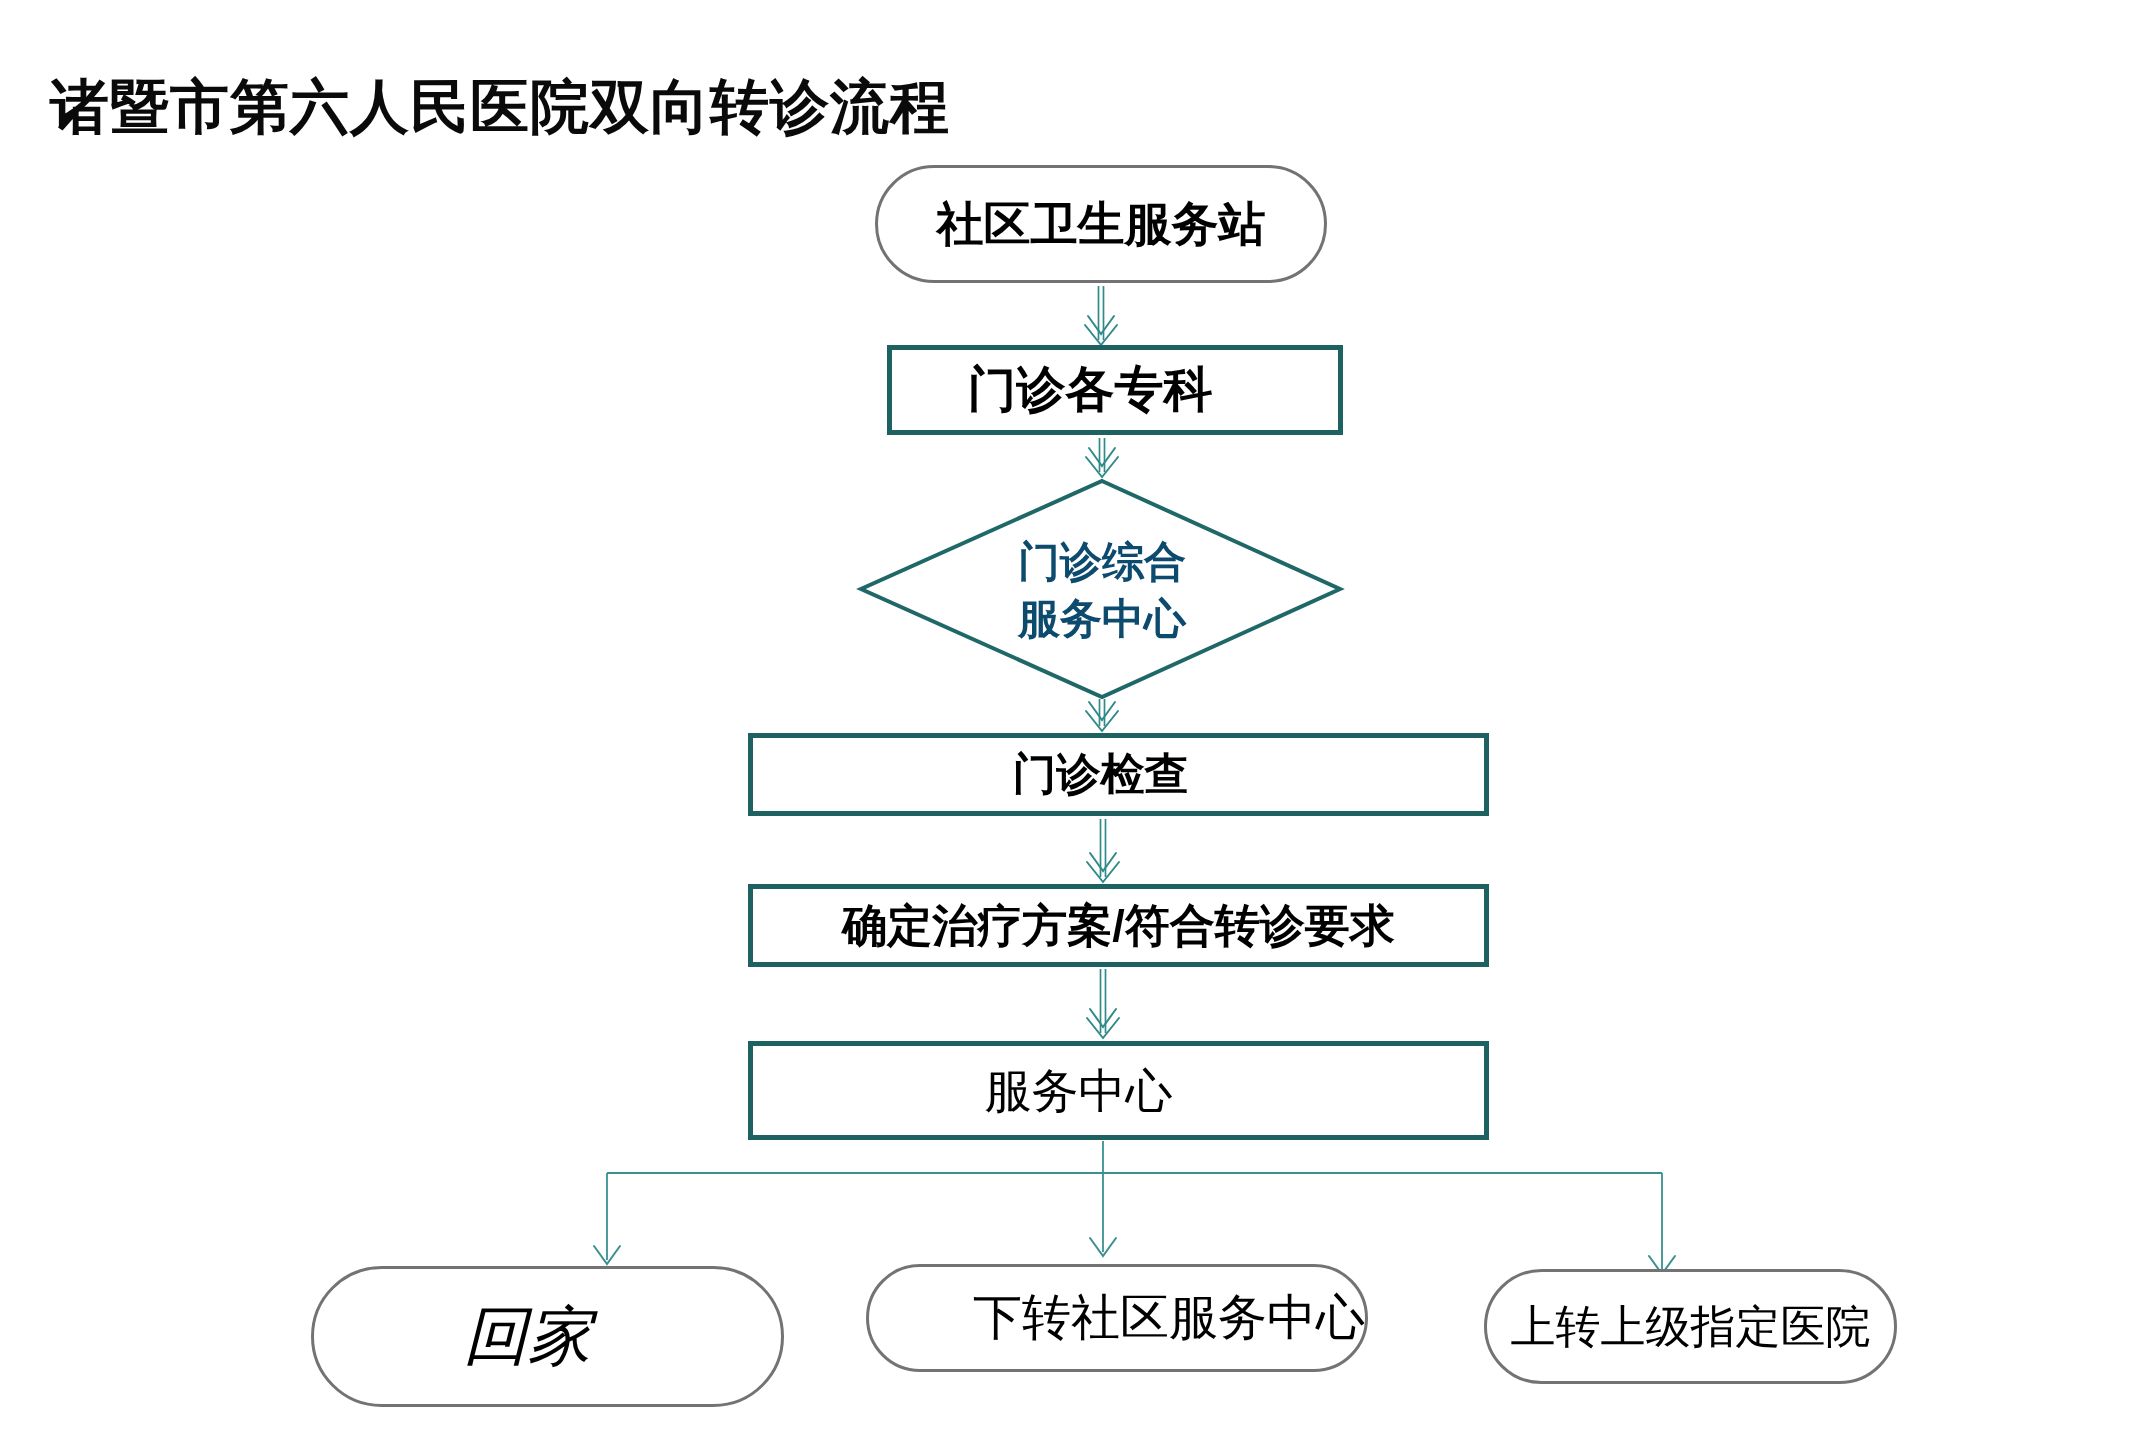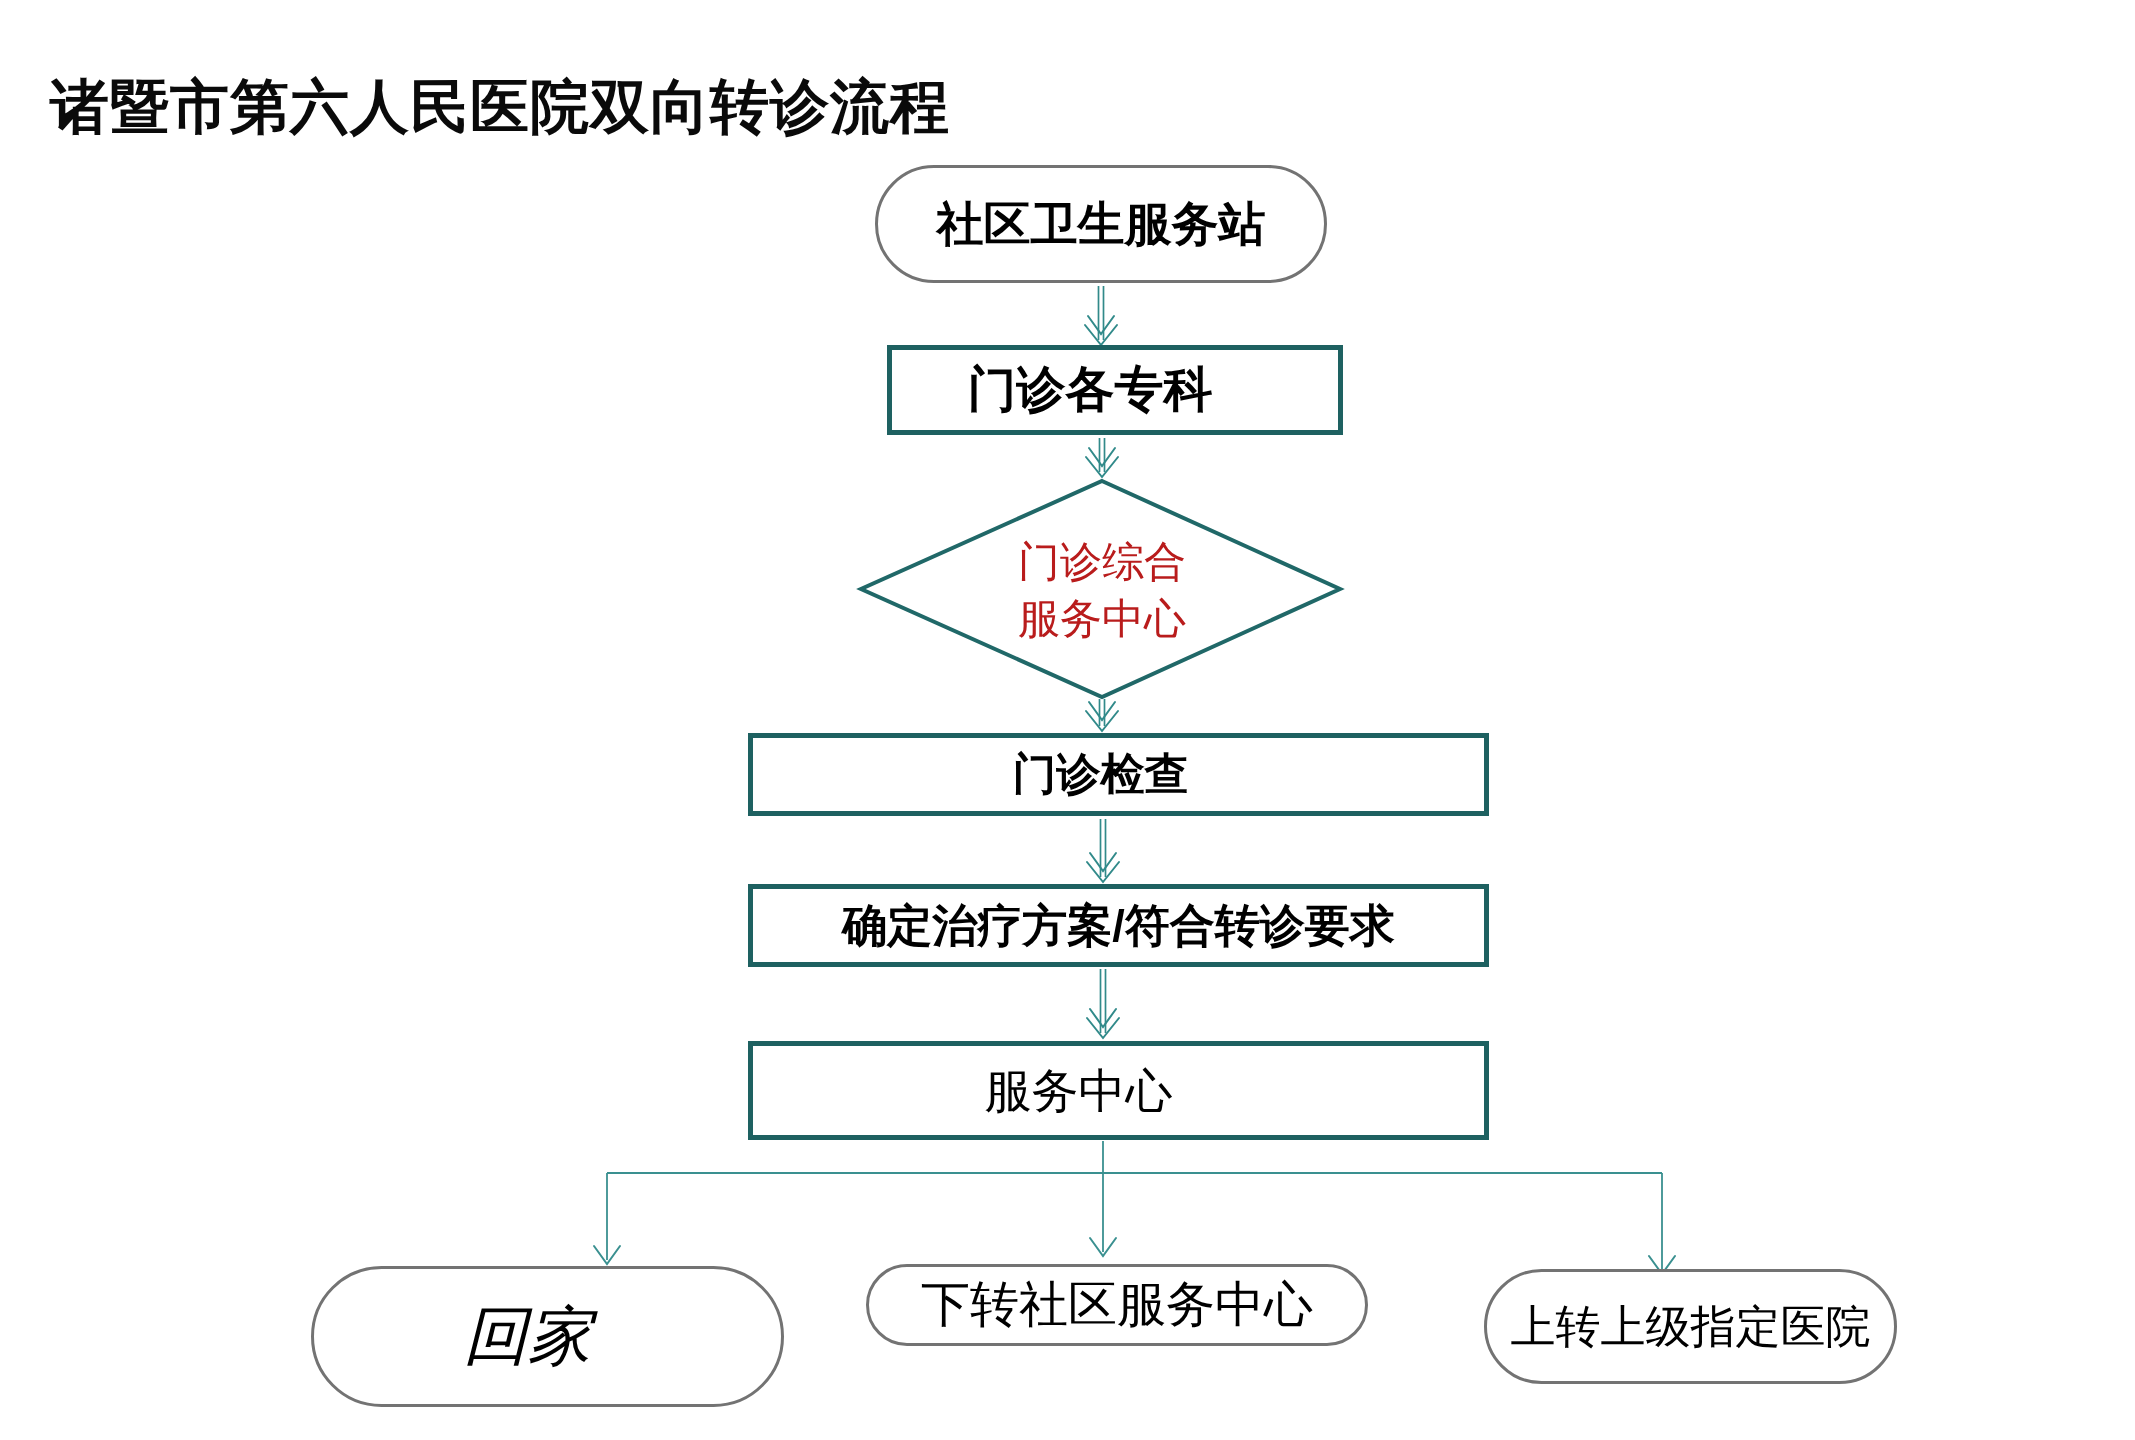--- a/index.html
+++ b/index.html
@@ -31,26 +31,26 @@
   .rect{border:5px solid #1E6161;font-weight:700;}
   .stadium{border:3px solid #737373;border-radius:999px;}
   .bold{font-weight:700;}
   .regular{font-weight:400;}
   .n-start{left:875px;top:165px;width:452px;height:118px;font-size:47px;}
   .n-specialties{left:887px;top:345px;width:456px;height:90px;font-size:49px;padding-right:50px;text-align:center;}
   .n-exam{left:748px;top:733px;width:741px;height:83px;font-size:44px;padding-right:36px;text-align:right;}
   .n-plan{left:748px;top:884px;width:741px;height:83px;font-size:45px;}
   .n-treatment{left:748px;top:1041px;width:741px;height:99px;font-size:47px;padding-right:80px;}
   .n-home{left:311px;top:1266px;width:473px;height:141px;font-size:64px;padding-right:40px;font-style:italic;}
-  .n-down{left:866px;top:1264px;width:502px;height:82px;font-size:49px;}
+  .n-down{left:866px;top:1264px;width:502px;height:108px;font-size:49px;justify-content:flex-end;}
   .n-up{left:1484px;top:1269px;width:413px;height:115px;font-size:45px;}
   .diamond-label{
     position:absolute;left:941px;top:520px;width:322px;height:140px;
     display:flex;flex-direction:column;align-items:center;justify-content:center;
-    font-size:42px;font-weight:400;line-height:57px;text-align:center;color:#b91c1c;
+    font-size:42px;font-weight:700;line-height:57px;text-align:center;color:#0c4a6e;
   }
 </style>
 </head>
 <body>
 
 <div class="canvas">
 
   <div class="page-title">诸暨市第六人民医院双向转诊流程</div>
 
   <svg class="connectors" width="2135" height="1440" viewBox="0 0 2135 1440">

